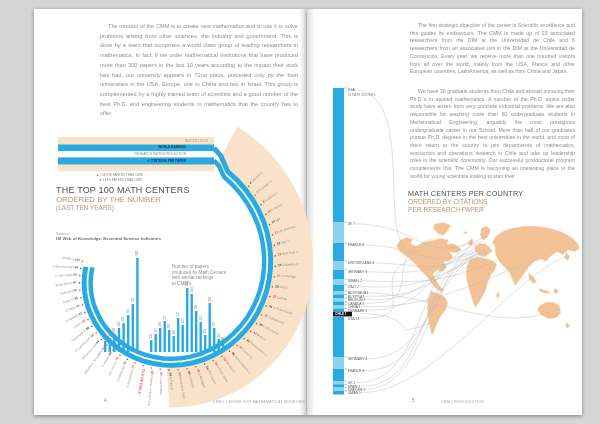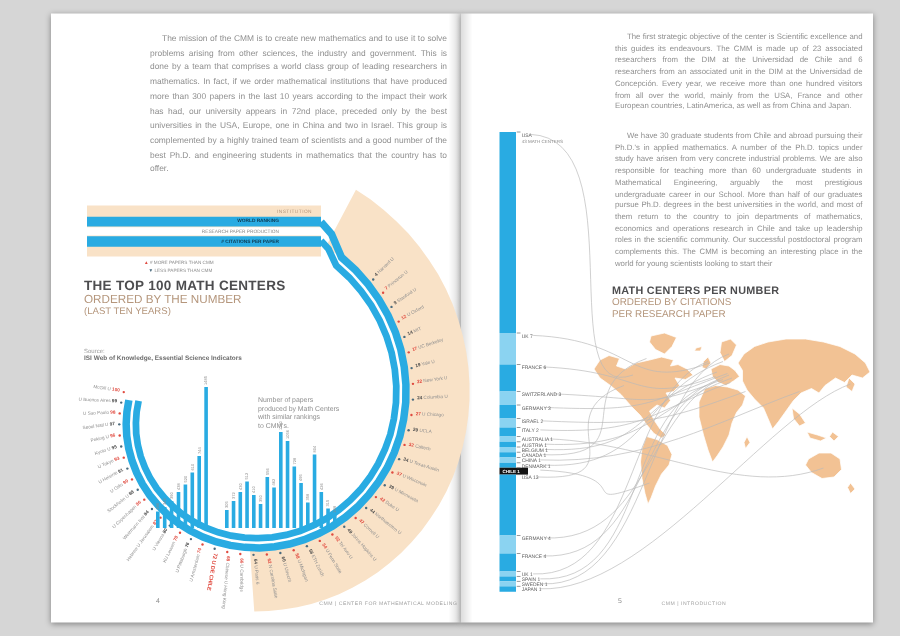--- a/index.html
+++ b/index.html
@@ -8,21 +8,21 @@
   .page{position:absolute;top:9px;height:406px;background:#ffffff;box-shadow:0 1px 4px rgba(0,0,0,.4);}
   #pageL{left:34px;width:273px;}
   #pageR{left:307px;width:275px;}
   #spine{position:absolute;top:9px;left:299px;width:16px;height:406px;
     background:linear-gradient(to right,rgba(0,0,0,0),rgba(0,0,0,.14) 50%,rgba(0,0,0,0));}
   .abs{position:absolute;}
   .para{font-size:5.2px;line-height:7.7px;color:#8f8f8f;text-align:justify;text-indent:8px;}
   #introL{left:100px;top:22px;width:198px;font-size:5.6px;line-height:9.7px;}
   #p1R{left:410px;top:22px;width:165px;}
   #p2R{left:410px;top:88px;width:165px;}
-  .t1{font-size:9px;font-weight:bold;color:#4d4d4f;letter-spacing:.2px;}
+  .t1{font-size:9px;font-weight:normal;color:#4d4d4f;letter-spacing:.2px;}
   .t2{font-size:7.8px;color:#b5967c;line-height:9px;}
   .t4{font-size:6.4px;color:#b5967c;}
   #titleL{left:56px;top:185px;}
   #titleR{left:408px;top:189px;}
   #titleR .t1{font-size:7.2px;}
   #titleR .t2{font-size:6.6px;line-height:7.6px;}
   #srcL{left:56px;top:231px;}
   .src1{font-size:4px;color:#9a9a9a;}
   .src2{font-size:4.3px;font-weight:bold;color:#6d6d6d;}
   .hdrlbl{font-size:3.2px;text-align:right;}
@@ -341,21 +341,21 @@
   <div class="abs" id="annoL">
     <div>Number of papers</div>
     <div>produced by Math Centers</div>
     <div>with similar rankings</div>
     <div>to CMM's.</div>
   </div>
 
   <div class="abs para" id="p1R">The first strategic objective of the center is Scientific excellence and this guides its endeavours. The CMM is made up of 23 associated researchers from the DIM at the Universidad de Chile and 6 researchers from an associated unit in the DIM at the Universidad de Concepción. Every year, we receive more than one hundred visitors from all over the world, mainly from the USA, France and other European countries, LatinAmerica, as well as from China and Japan.</div>
   <div class="abs para" id="p2R">We have 30 graduate students from Chile and abroad pursuing their Ph.D.'s in applied mathematics. A number of the Ph.D. topics under study have arisen from very concrete industrial problems. We are also responsible for teaching more than 60 undergraduate students in Mathematical Engineering, arguably the most prestigious undergraduate career in our School. More than half of our graduates pursue Ph.D. degrees in the best universities in the world, and most of them return to the country to join departments of mathematics, economics and operations research in Chile and take up leadership roles in the scientific community. Our successful postdoctoral program complements this. The CMM is becoming an interesting place in the world for young scientists looking to start their</div>
   <div class="abs" id="titleR">
-    <div class="t1">MATH CENTERS PER NUMBER</div>
+    <div class="t1">MATH CENTERS PER COUNTRY</div>
     <div class="t2">ORDERED BY CITATIONS</div>
     <div class="t2">PER RESEARCH PAPER</div>
   </div>
 
   <div class="abs pnum" id="pn4">4</div>
   <div class="abs foot" id="footL">CMM | CENTER FOR MATHEMATICAL MODELING</div>
   <div class="abs pnum" id="pn5">5</div>
   <div class="abs foot" id="footR">CMM | INTRODUCTION</div>
 </div>
 

